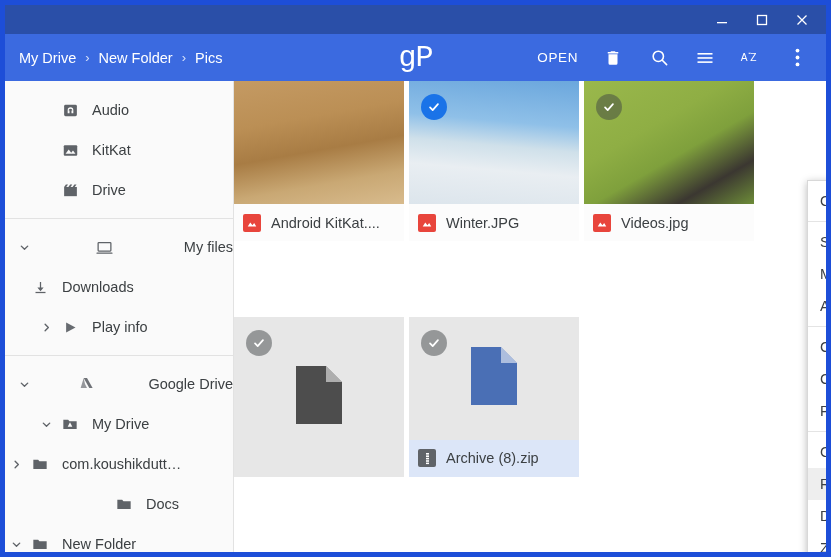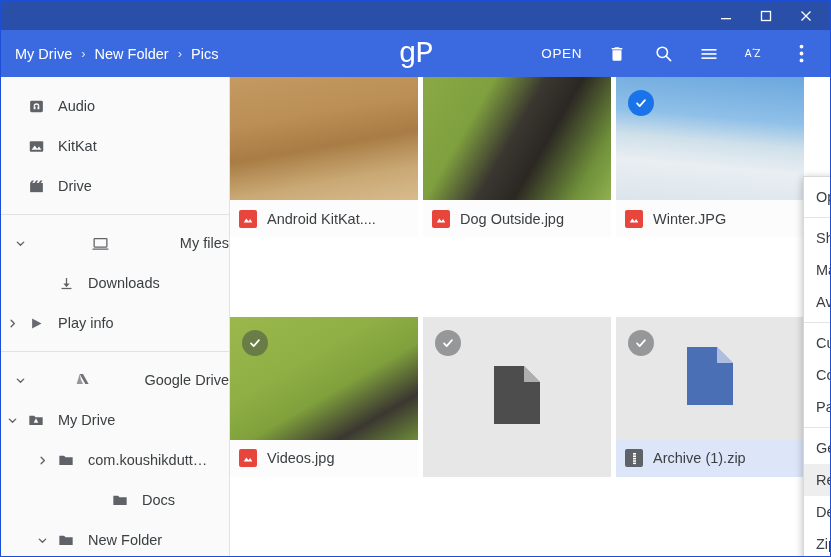--- a/index.html
+++ b/index.html
@@ -6,21 +6,21 @@
   html,body { width:831px; height:557px; overflow:hidden; }
   body {
     font-family:"Liberation Sans", sans-serif;
     background:#fff; position:relative;
     -webkit-font-smoothing:antialiased;
   }
 
   
   #app {
     position:absolute; inset:0;
-    border:1px solid #1d4ed8;
+    border:5px solid #1d4ed8;
     background:#5eead4; overflow:hidden;
   }
 
   
   .titlebar {
     height:29px; background:#2a4fa8;
     display:flex; align-items:center; justify-content:flex-end;
     padding-right:4px;
   }
   .winbtn {
@@ -86,35 +86,35 @@
   .nav-item .ico {
     width:26px; min-width:26px; display:flex;
     align-items:center; justify-content:center;
     color:#5f6368;
   }
   .nav-item .lbl { padding-left:9px; overflow:hidden; text-overflow:ellipsis; }
   .nav-sep { height:1px; background:#e2e2e2; margin:8px 0 8px 0; }
 
   
   .lv0 { padding-left:8px;justify-content:space-between; }
-  .lv1 { }
-  .lv2 { padding-left:30px; }
+  .lv1 { padding-left:30px; }
+  .lv2 { }
   .lv3 { padding-left:84px; }
 
   
   .content {
     flex:1; height:100%; position:relative;
     background:#fff; overflow:hidden;
   }
   .grid {
     display:flex; flex-wrap:wrap;
     padding:0; position:absolute; inset:0;
   }
   .card {
-    width:188px; height:160px;
+    width:170px; height:160px;
     margin:0 5px 5px 0;
     display:flex; flex-direction:column;
     position:relative; overflow:hidden;
     background:#fff;
     justify-content:space-between;
   }
   .card.sel { background:#aac4ec; }
   .thumb {
     flex:1; position:relative; overflow:hidden;
     background:#e7e7e7;
@@ -390,31 +390,20 @@
       <div class="grid" id="grid-host">
           <div class="card">
             <div class="thumb" style="background:linear-gradient(170deg,#c49a63 0%,#bb8f55 32%,#a87c44 55%,#c9a874 78%,#d8bb8d 100%)"></div>
             <div class="namebar">
               <span class="badge img">
                 <svg width="12" height="12" viewBox="0 0 14 14">
                   <path d="M2 11 L5 6.5 L7.5 9.5 L9.5 7 L12 11 Z" fill="#fff"></path>
                 </svg>
               </span>
               <span class="fname">Android KitKat....</span>
-            </div>
-          </div>
-          <div class="card">
-            <div class="thumb" style="background:linear-gradient(120deg,#8aa846 0%,#7fa03e 28%,#3a3630 48%,#2b2723 62%,#6f8f3a 85%,#90b050 100%)"></div>
-            <div class="namebar">
-              <span class="badge img">
-                <svg width="12" height="12" viewBox="0 0 14 14">
-                  <path d="M2 11 L5 6.5 L7.5 9.5 L9.5 7 L12 11 Z" fill="#fff"></path>
-                </svg>
-              </span>
-              <span class="fname">Dog Outside.jpg</span>
             </div>
           </div>
           <div class="card">
             <div class="thumb" style="background:linear-gradient(185deg,#6ba7dd 0%,#8fc0e8 34%,#cfe0ea 52%,#e9eef2 70%,#dce5ec 100%)">
               <span class="check on">
                 <svg width="14" height="14" viewBox="0 0 16 16" fill="none" stroke="#fff" stroke-width="2">
                   <path d="M3.5 8.5 L6.5 11.5 L12.5 4.8" stroke-linecap="round" stroke-linejoin="round"></path>
                 </svg>
               </span>
             </div>
@@ -472,21 +461,21 @@
             <div class="namebar">
               <span class="badge zip">
                 <svg width="11" height="13" viewBox="0 0 11 13">
                   <rect x="4" y="1" width="3" height="1.6" fill="#fff"></rect>
                   <rect x="4" y="3.4" width="3" height="1.6" fill="#fff"></rect>
                   <rect x="4" y="5.8" width="3" height="1.6" fill="#fff"></rect>
                   <rect x="4" y="8.2" width="3" height="1.6" fill="#fff"></rect>
                   <rect x="4" y="10.6" width="3" height="1.5" fill="#fff"></rect>
                 </svg>
               </span>
-              <span class="fname">Archive (1).zip</span>
+              <span class="fname">Archive (8).zip</span>
             </div>
           </div>
         </div>
 
       <div class="ctxmenu" id="ctx-host">
           <div class="mi">
             <span class="mlabel">Open</span>
           </div>
           <div class="msep"></div>
           <div class="mi">

